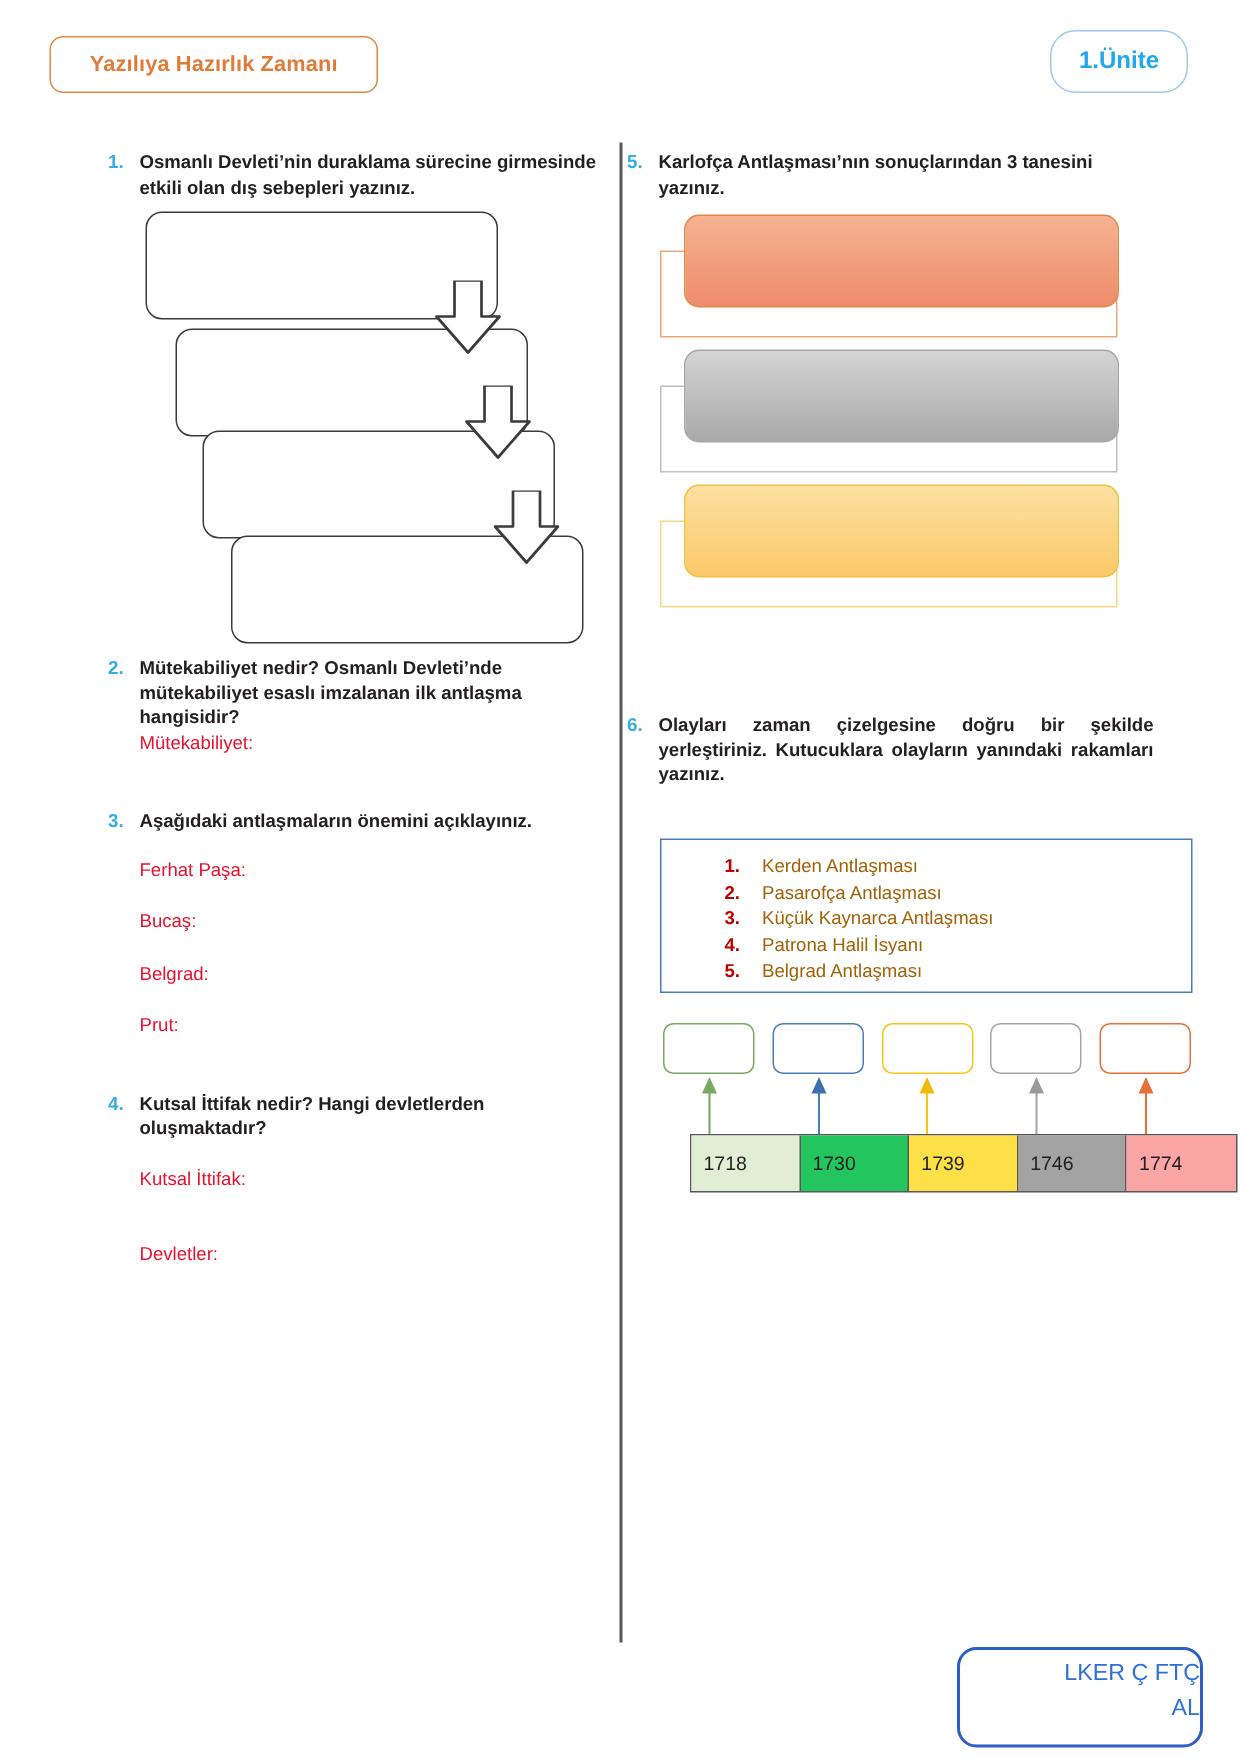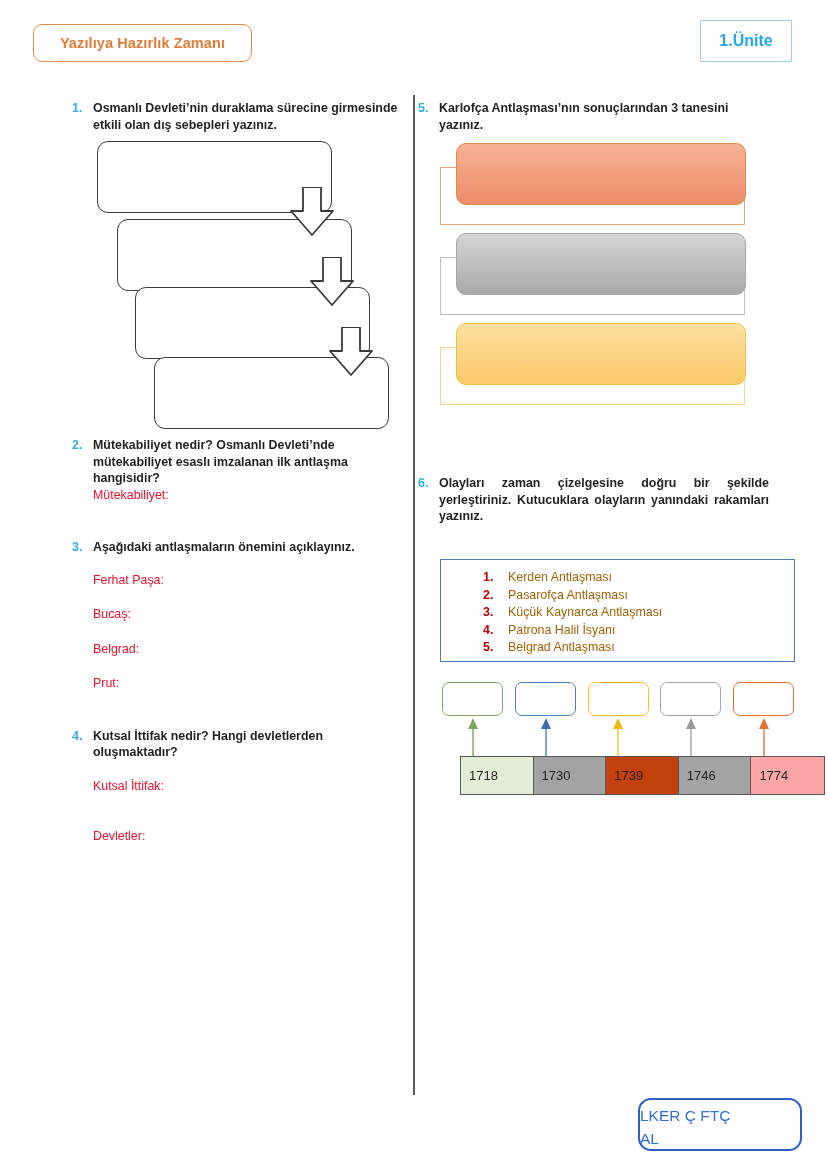--- a/index.html
+++ b/index.html
@@ -31,21 +31,21 @@
     border-radius: 9px;
     color: #E07B39;
     font-size: 14.5px;
     font-weight: bold;
     letter-spacing: .1px;
   }
   #unit-badge {
     left: 700px; top: 20px;
     width: 92px; height: 42px;
     border: 1.6px solid #9FC9E8;
-    border-radius: 1px;
+    border-radius: 17px;
     color: #21A7EA;
     font-size: 16px;
     font-weight: bold;
     align-items: center;
   }
 
   
   #column-divider {
     position: absolute;
     left: 413px;
@@ -231,27 +231,27 @@
   }
   .tl-cell:last-child { border-right: none; }
 
   
   #footer-badge {
     position: absolute;
     box-sizing: border-box;
     left: 638px;
     top: 1098px;
     width: 164px;
-    height: 53px;
+    height: 67px;
     border: 2.4px solid #2E5FC3;
     border-radius: 13px;
     background: #ffffff;
     color: #2E6FD9;
     font-size: 15.5px;
-    text-align: left;
+    text-align: right;
     line-height: 23px;
     padding-top: 4px;
   }
 </style>
 </head>
 <body>
 
 <div class="header-badge" id="topic-badge">
   <span>Yazılıya Hazırlık Zamanı</span>
 </div>
@@ -396,24 +396,24 @@
       </svg>
       <svg class="tl-arrow" style="left:318px;" viewBox="0 0 12 40">
         <line x1="6" y1="40" x2="6" y2="12" stroke="#E2713A" stroke-width="1.4"></line>
         <polygon points="6,2 11,13 1,13" fill="#E2713A"></polygon>
       </svg>
 
       <div id="timeline-row">
         <div class="tl-cell" style="background:#E2EDD6;">
           <span>1718</span>
         </div>
-        <div class="tl-cell" style="background:#a3a3a3;">
+        <div class="tl-cell" style="background:#22c55e;">
           <span>1730</span>
         </div>
-        <div class="tl-cell" style="background:#c2410c;">
+        <div class="tl-cell" style="background:#fde047;">
           <span>1739</span>
         </div>
         <div class="tl-cell" style="background:#a3a3a3;">
           <span>1746</span>
         </div>
         <div class="tl-cell" style="background:#fca5a5;">
           <span>1774</span>
         </div>
       </div>
     </div>

